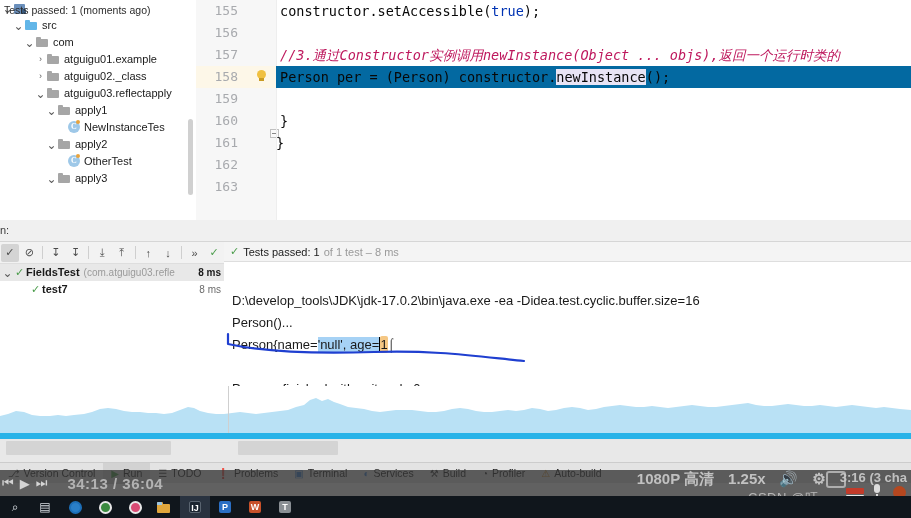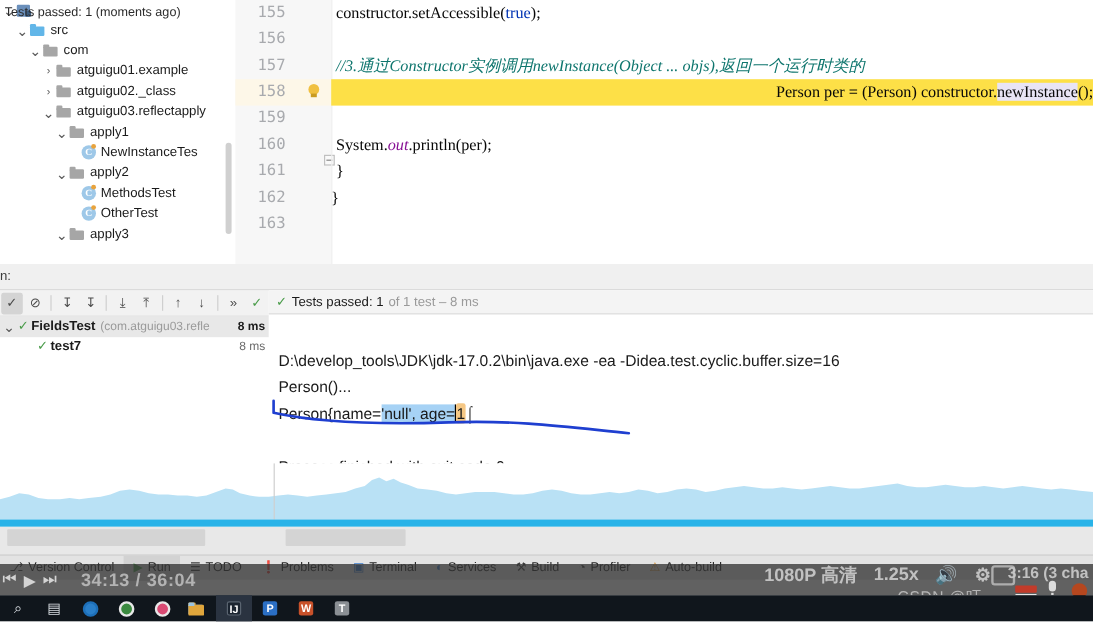--- a/index.html
+++ b/index.html
@@ -93,23 +93,23 @@
   .bulb::after  { content: ""; position: absolute; left: 2px; top: 8px;
                   width: 5px; height: 3px; background: #c99b22; }
   #fold-marker {
     position: absolute; left: 74px; top: 129px; width: 9px; height: 9px;
     border: 1px solid #c0c0c0; background: #fafafa;
   }
   #fold-marker::after { content: ""; position: absolute; left: 1px; top: 3px;
                         width: 5px; height: 1px; background: #888; }
   #code-area { position: absolute; left: 80px; top: 0; width: 635px; height: 220px;
                font-family: "DejaVu Sans Mono", monospace; font-size: 13.5px; }
-  .code-row { height: 22px; line-height: 22px; white-space: pre; padding-left: 4px; color: #080808; font-family: Liberation Serif, serif; }
-  .code-row.hl { background: #fde047; text-align: right; }
-  .k-comment { color: #0f766e; font-style: italic; }
+  .code-row { height: 22px; line-height: 22px; white-space: pre; padding-left: 4px; color: #080808; }
+  .code-row.hl { background: #0369a1; }
+  .k-comment { color: #be185d; font-style: italic; }
   .k-kw { color: #0033b3; }
   .k-field { color: #871094; font-style: italic; }
   .k-method-hl { background: #e8e4f5; }
   #editor-left-border { position: absolute; left: 80px; top: 0; width: 1px; height: 220px;
                         background: #eeeeee; }
 
   
   #run-window { position: absolute; left: 0; top: 220px; width: 911px; height: 166px;
                 background: #ffffff; }
   #run-tabs { position: relative; height: 22px; background: #f0f0f0;
@@ -294,25 +294,20 @@
             <span class="tree-label">NewInstanceTes</span>
           </div>
           <div class="tree-row" style="padding-left: 46px;">
             <span class="tw" style="font-size: 12px; line-height: 8px;">⌄</span>
             <span class="ficon pkg"></span>
             <span class="tree-label">apply2</span>
           </div>
           <div class="tree-row" style="padding-left: 57px;">
             <span class="tw"></span>
             <span class="ficon cls"></span>
-            <span class="tree-label">MethodsTest</span>
-          </div>
-          <div class="tree-row" style="padding-left: 57px;">
-            <span class="tw"></span>
-            <span class="ficon cls"></span>
             <span class="tree-label">OtherTest</span>
           </div>
           <div class="tree-row" style="padding-left: 46px;">
             <span class="tw" style="font-size: 12px; line-height: 8px;">⌄</span>
             <span class="ficon pkg"></span>
             <span class="tree-label">apply3</span>
           </div>
         </div>
       <div id="tree-scrollbar"></div>
     </div>
@@ -332,21 +327,20 @@
           </div>
         <div id="fold-marker"></div>
       </div>
       <div id="editor-left-border"></div>
       <div id="code-area">
         <div class="code-row"><span>constructor.setAccessible(</span><span class="k-kw">true</span><span>);</span></div>
         <div class="code-row">&nbsp;</div>
         <div class="code-row"><span class="k-comment">//3.通过Constructor实例调用newInstance(Object ... objs),返回一个运行时类的</span></div>
         <div class="code-row hl"><span>Person per = (Person) constructor.</span><span class="k-method-hl">newInstance</span><span>();</span></div>
         <div class="code-row">&nbsp;</div>
-        <div class="code-row"><span>System.</span><span class="k-field">out</span><span>.println(per);</span></div>
         <div class="code-row"><span>}</span></div>
         <div class="code-row" style="padding-left:0"><span>}</span></div>
       </div>
     </div>
   </div>
 
   <div id="run-window">
     <div id="run-tabs">
       <div id="run-label">n:</div>
     </div>

